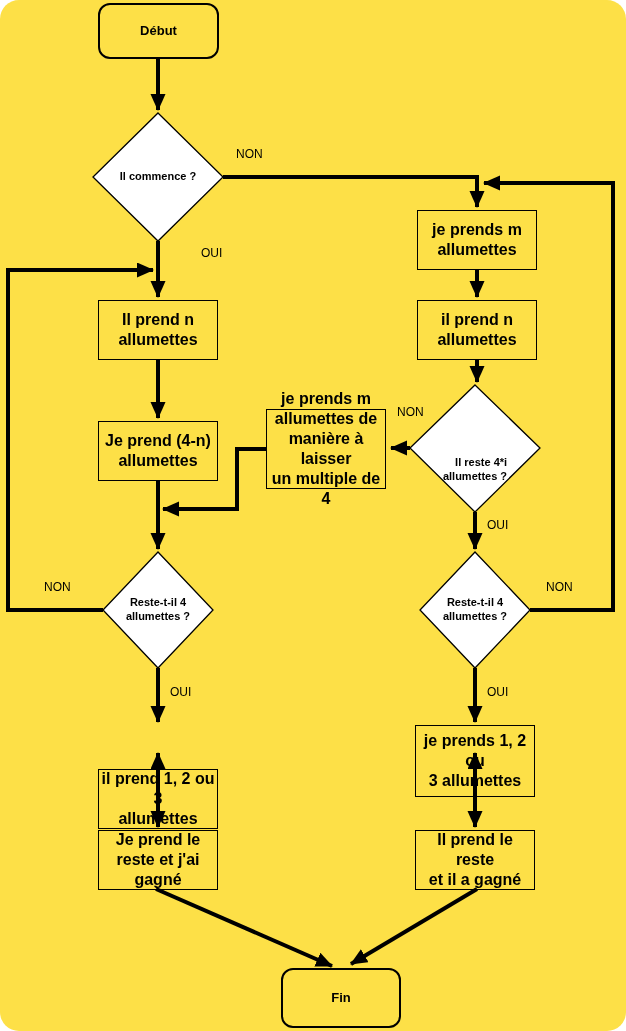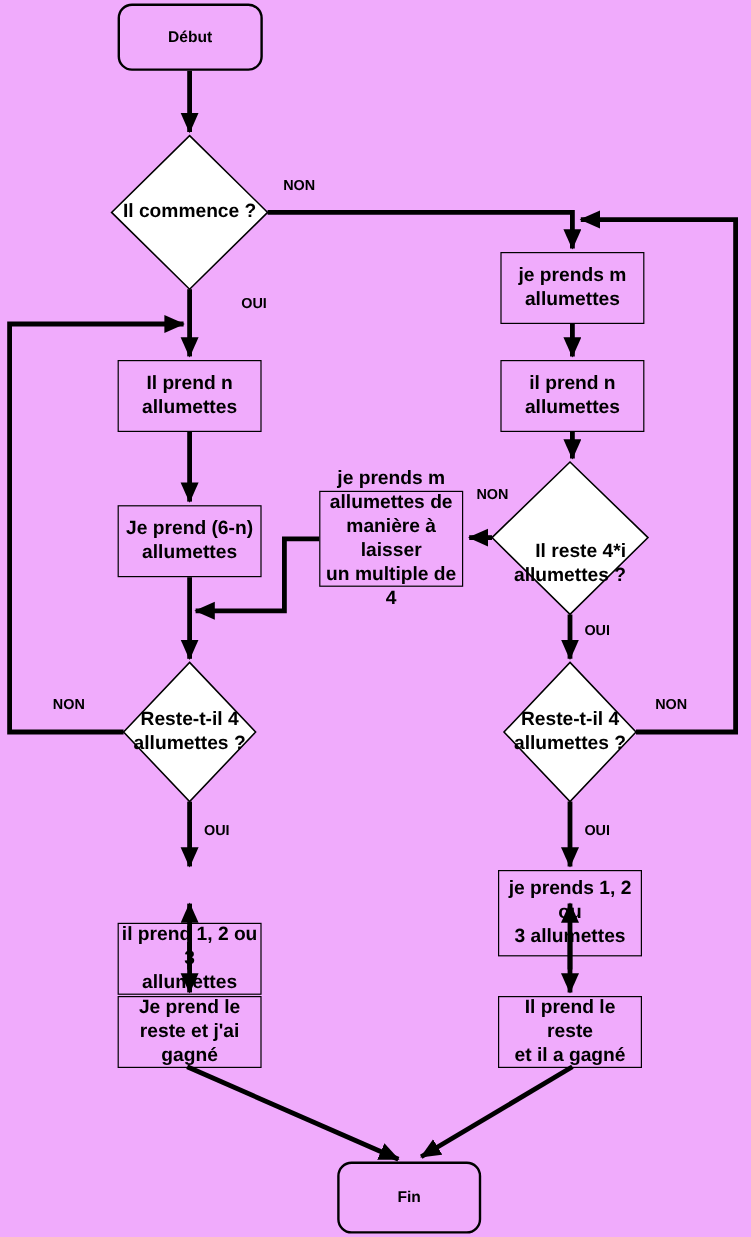--- a/index.html
+++ b/index.html
@@ -1,22 +1,23 @@
 <!DOCTYPE html>
 <html><head>
 <meta charset="utf-8">
 <style>
   html, body { margin: 0; padding: 0; background: #ffffff; }
   .canvas {
     position: relative;
     width: 626px;
     height: 1031px;
-    background: #f0abfc;
+    background: #fde047;
     font-family: "Liberation Sans", sans-serif;
     overflow: hidden;
+    border-radius: 19px;
   }
   svg.layer {
     position: absolute;
     left: 0; top: 0;
     width: 626px; height: 1031px;
     pointer-events: none;
   }
   .shapes-layer { z-index: 1; }
   .html-layer  { position: absolute; inset: 0; z-index: 2; }
   .edges-layer { z-index: 3; }
@@ -37,27 +38,27 @@
   .process  { border: 1.5px solid #000000; }
   .terminal { border: 2px solid #000000; border-radius: 12px; font-size: 13px; }
   .dlabel {
     position: absolute;
     display: flex;
     align-items: center;
     justify-content: center;
     text-align: center;
     white-space: pre-line;
     font-weight: bold;
-    font-size: 16px;
+    font-size: 11px;
     line-height: 1.25;
     color: #000000;
   }
   .elabel {
     position: absolute;
-    font-weight: bold;
+    font-weight: normal;
     font-size: 12px;
     color: #000000;
     white-space: nowrap;
   }
   .edge    { stroke: #000000; stroke-width: 4; fill: none; stroke-linejoin: miter; }
   .diamond { stroke: #000000; stroke-width: 1.3; fill: #ffffff; }
 </style>
 </head>
 <body>
 
@@ -72,21 +73,21 @@
 
   <div class="html-layer">
 
     <div class="node terminal" style="left:98px; top:3px; width:121px; height:56px;">Début</div>
 
     <div class="dlabel" style="left:96px; top:163px; width:124px; height:28px;">Il commence ?</div>
 
     <div class="node process" style="left:98px; top:300px; width:120px; height:60px;">Il prend n
 allumettes</div>
 
-    <div class="node process" style="left:98px; top:421px; width:120px; height:60px;">Je prend (6-n)
+    <div class="node process" style="left:98px; top:421px; width:120px; height:60px;">Je prend (4-n)
 allumettes</div>
 
     <div class="node process" style="left:266px; top:409px; width:120px; height:80px;">je prends m
 allumettes de
 manière à laisser
 un multiple de 4</div>
 
     <div class="node process" style="left:417px; top:210px; width:120px; height:60px;">je prends m
 allumettes</div>
 

